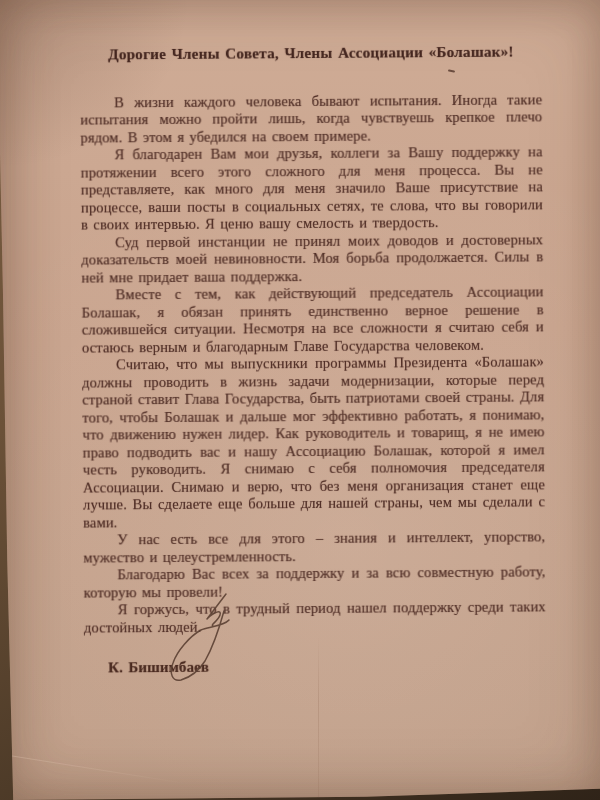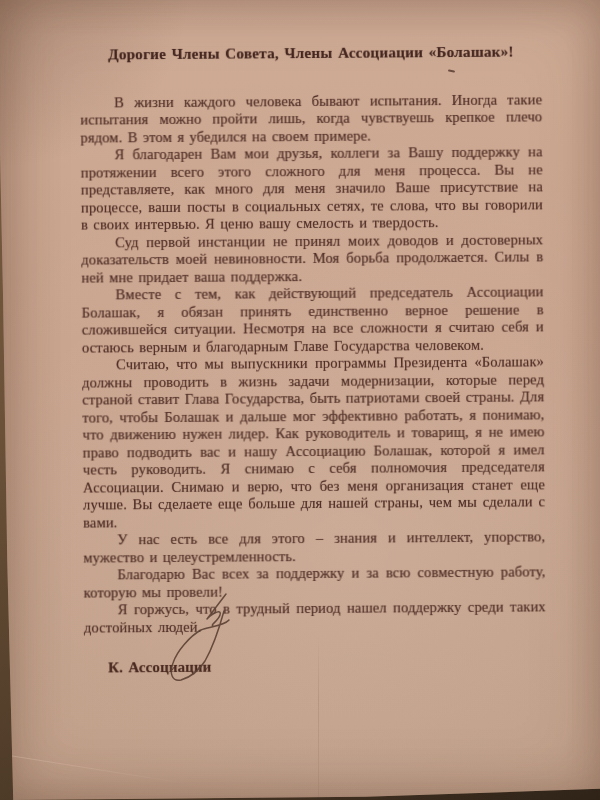--- a/index.html
+++ b/index.html
@@ -135,21 +135,21 @@
       <h1>Дорогие Члены Совета, Члены Ассоциации «Болашак»!</h1>
       <p>В жизни каждого человека бывают испытания. Иногда такие испытания можно пройти лишь, когда чувствуешь крепкое плечо рядом. В этом я убедился на своем примере.</p>
       <p class="gap-a">Я благодарен Вам мои друзья, коллеги за Вашу поддержку на протяжении всего этого сложного для меня процесса. Вы не представляете, как много для меня значило Ваше присутствие на процессе, ваши посты в социальных сетях, те слова, что вы говорили в своих интервью. Я ценю вашу смелость и твердость.</p>
       <p>Суд первой инстанции не принял моих доводов и достоверных доказательств моей невиновности. Моя борьба продолжается. Силы в ней мне придает ваша поддержка.</p>
       <p class="gap-b">Вместе с тем, как действующий председатель Ассоциации Болашак, я обязан принять единственно верное решение в сложившейся ситуации. Несмотря на все сложности я считаю себя и остаюсь верным и благодарным Главе Государства человеком.</p>
       <p>Считаю, что мы выпускники программы Президента «Болашак» должны проводить в жизнь задачи модернизации, которые перед страной ставит Глава Государства, быть патриотами своей страны. Для того, чтобы Болашак и дальше мог эффективно работать, я понимаю, что движению нужен лидер. Как руководитель и товарищ, я не имею право подводить вас и нашу Ассоциацию Болашак, которой я имел честь руководить. Я снимаю с себя полномочия председателя Ассоциации. Снимаю и верю, что без меня организация станет еще лучше. Вы сделаете еще больше для нашей страны, чем мы сделали с вами.</p>
       <p>У нас есть все для этого – знания и интеллект, упорство, мужество и целеустремленность.</p>
       <p>Благодарю Вас всех за поддержку и за всю совместную работу, которую мы провели!</p>
       <p>Я горжусь, что в трудный период нашел поддержку среди таких достойных людей.</p>
       <div class="sig-row">
-        <span>К. Ассоциации</span>
+        <span>К. Бишимбаев</span>
       </div>
     </div>
 
     <svg class="signature" viewBox="0 0 100 110" aria-hidden="true">
       <path d="M 78 13
                C 72 21, 65 30, 59 38
                C 66 31, 74 28, 72 34
                C 70 40, 62 44, 65 45
                C 70 46, 79 41, 81 39
                C 76 45, 60 46, 53 49

